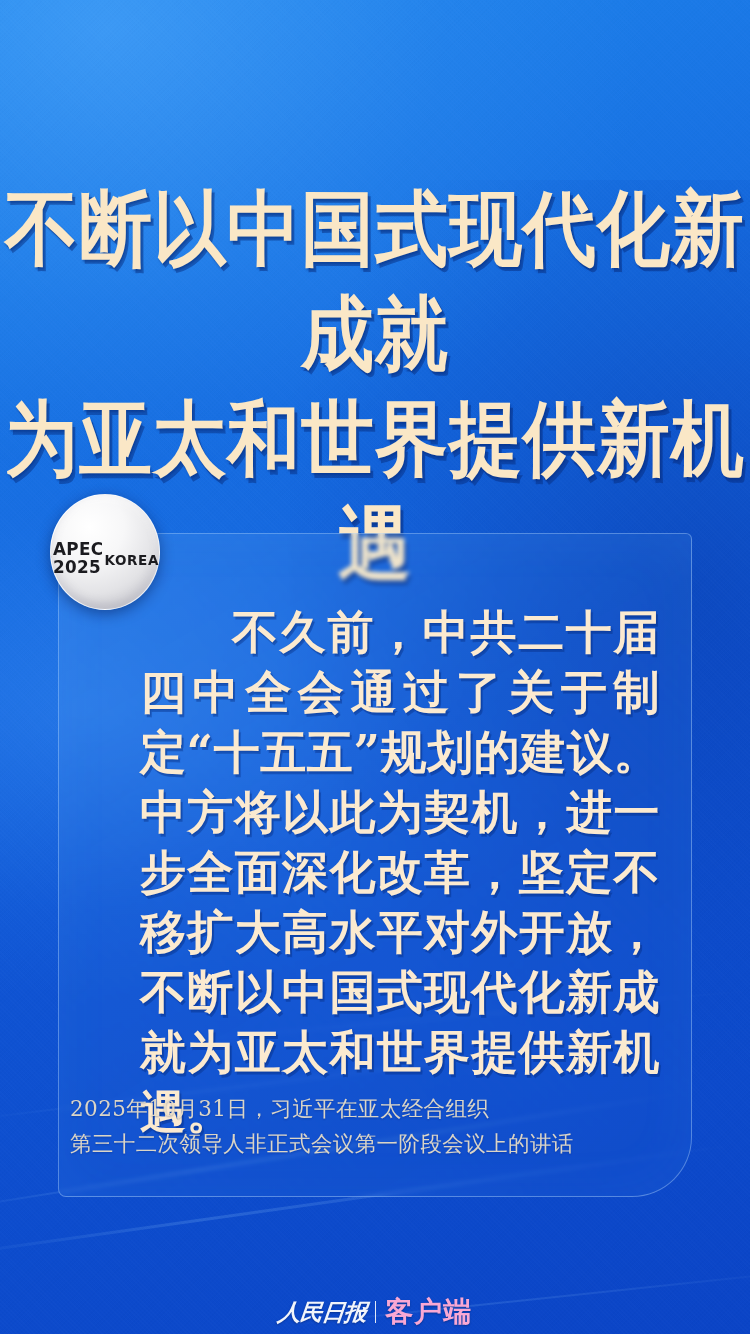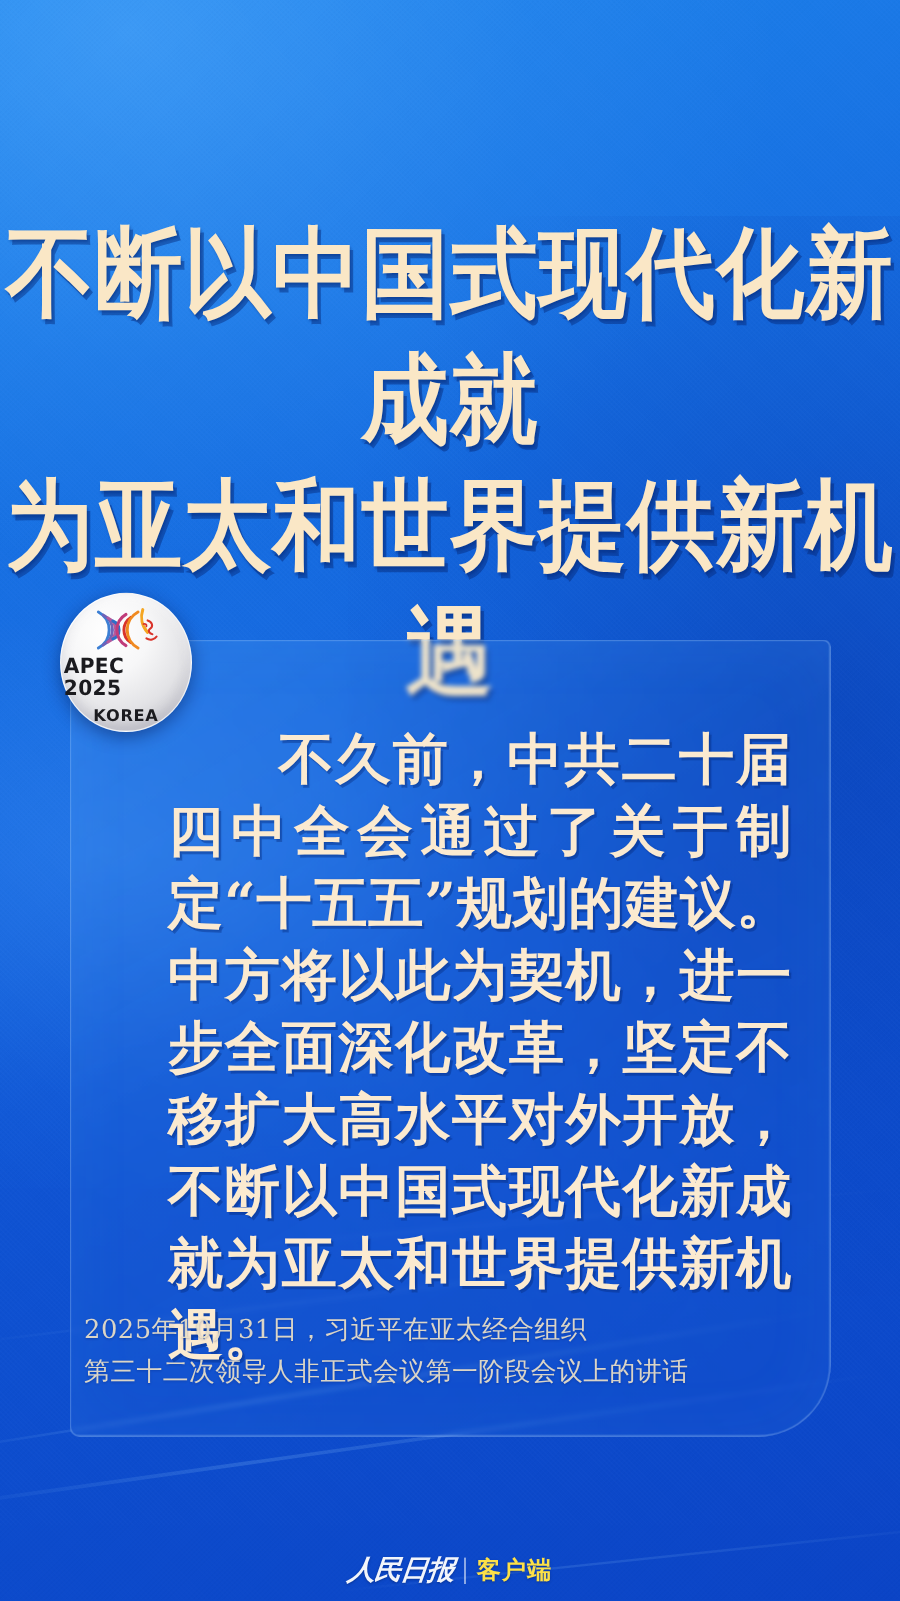--- a/index.html
+++ b/index.html
@@ -81,21 +81,21 @@
 
   
   .badge {
     position:absolute; left:50px; top:494px;
     width:110px; height:116px;
     border-radius:50%;
     background:
       radial-gradient(circle at 36% 28%, #ffffff 0%, #f7f7f8 32%, #e3e3e6 62%, #c9c9cf 84%, #b4b4bb 100%);
     box-shadow:0 4px 14px rgba(0,20,70,.45), inset 0 -4px 10px rgba(120,120,140,.30), inset 0 3px 8px rgba(255,255,255,.9);
     border:1px solid rgba(255,255,255,.65);
-    display:flex; flex-direction:column; align-items:center; justify-content:flex-start;
+    display:flex; align-items:center; justify-content:flex-start;
     padding-top:10px;
   }
   .badge-mark { width:76px; height:40px; }
   .badge-apec {
     font-family:"DejaVu Sans","Liberation Sans", sans-serif;
     font-weight:bold; font-size:17.5px; color:#1b1b1f;
     letter-spacing:.3px; line-height:1; margin-top:3px;
     transform:scaleX(.96);
   }
   .badge-korea {
@@ -145,21 +145,21 @@
     letter-spacing:-1px;
     transform:skewX(-6deg);
     text-shadow:0 1px 2px rgba(0,20,70,.4);
   }
   .footer-div {
     width:1.6px; height:22px; background:#EDF2FA;
     margin:0 9px; opacity:.95;
   }
   .footer-app {
     font-family:Liberation Sans, sans-serif;
-    font-weight:bold; font-size:20px; color:#fde047;
+    font-weight:bold; font-size:28px; color:#f9a8d4;
     letter-spacing:1px;
     text-shadow:0 1px 2px rgba(0,20,70,.4);
   }
 </style>
 </head>
 <body>
 
 <div class="bg"></div>
 <div class="bg-glow-tl"></div>
 <div class="bg-glow-mid"></div>

